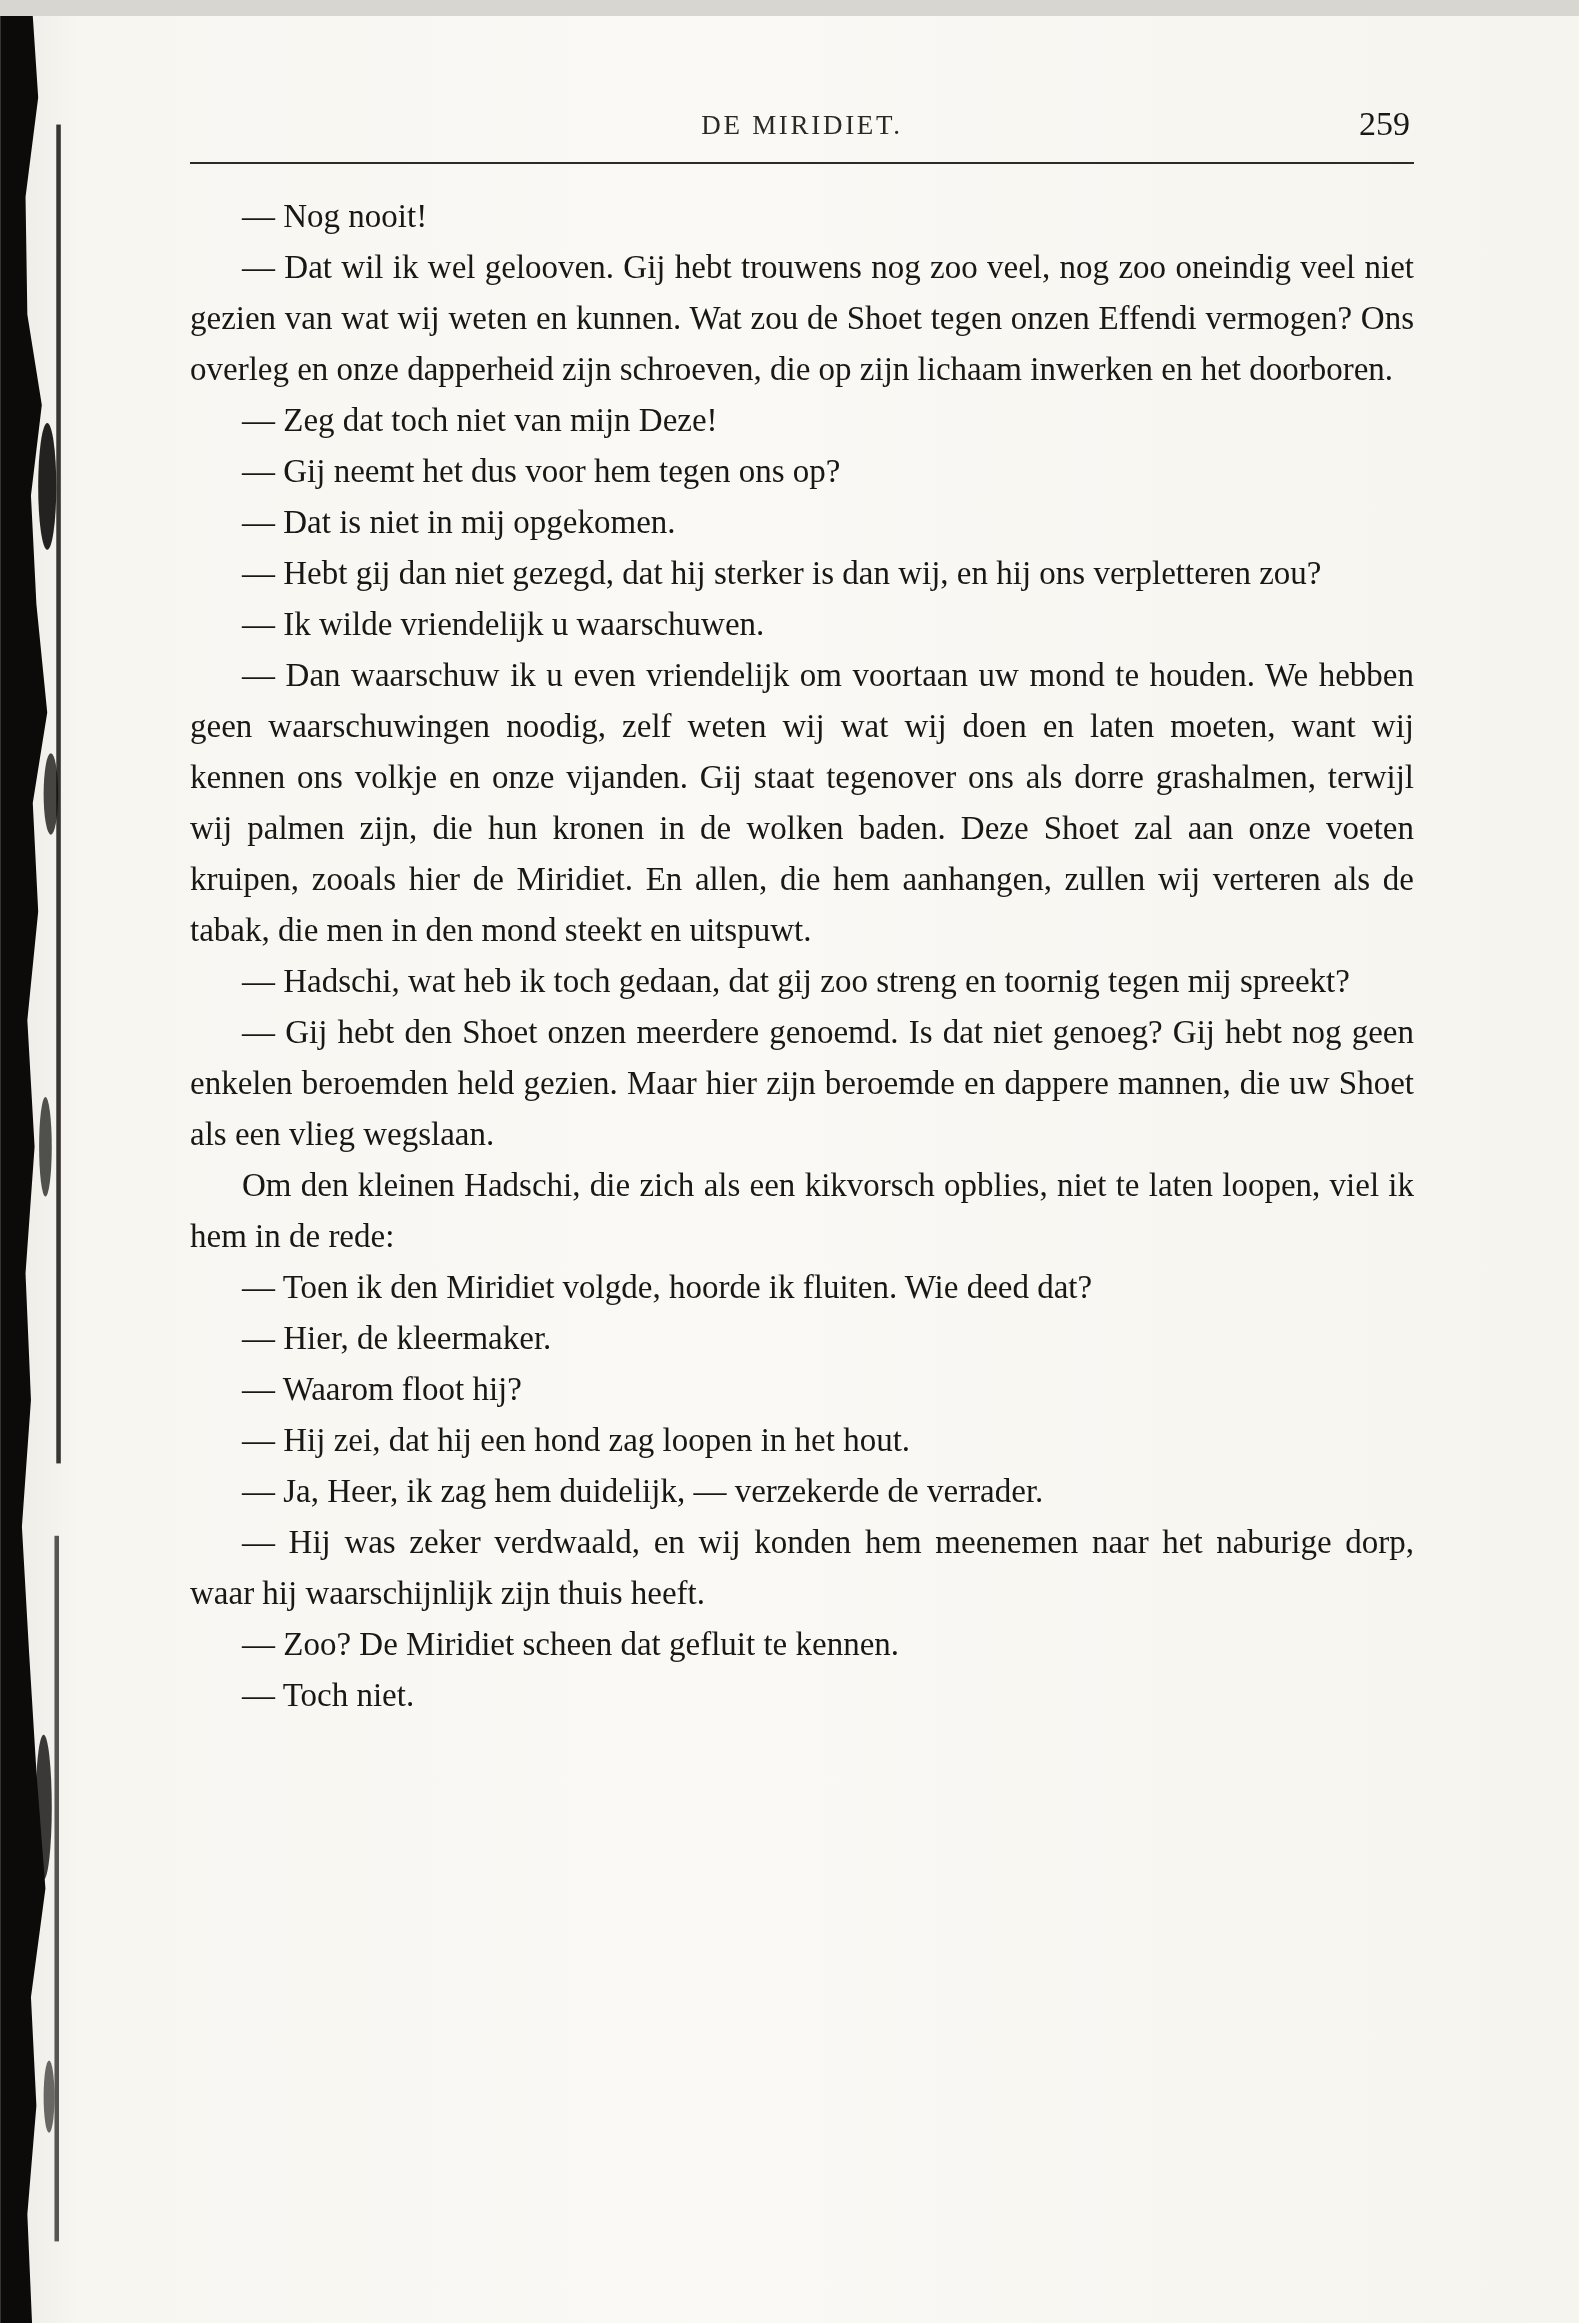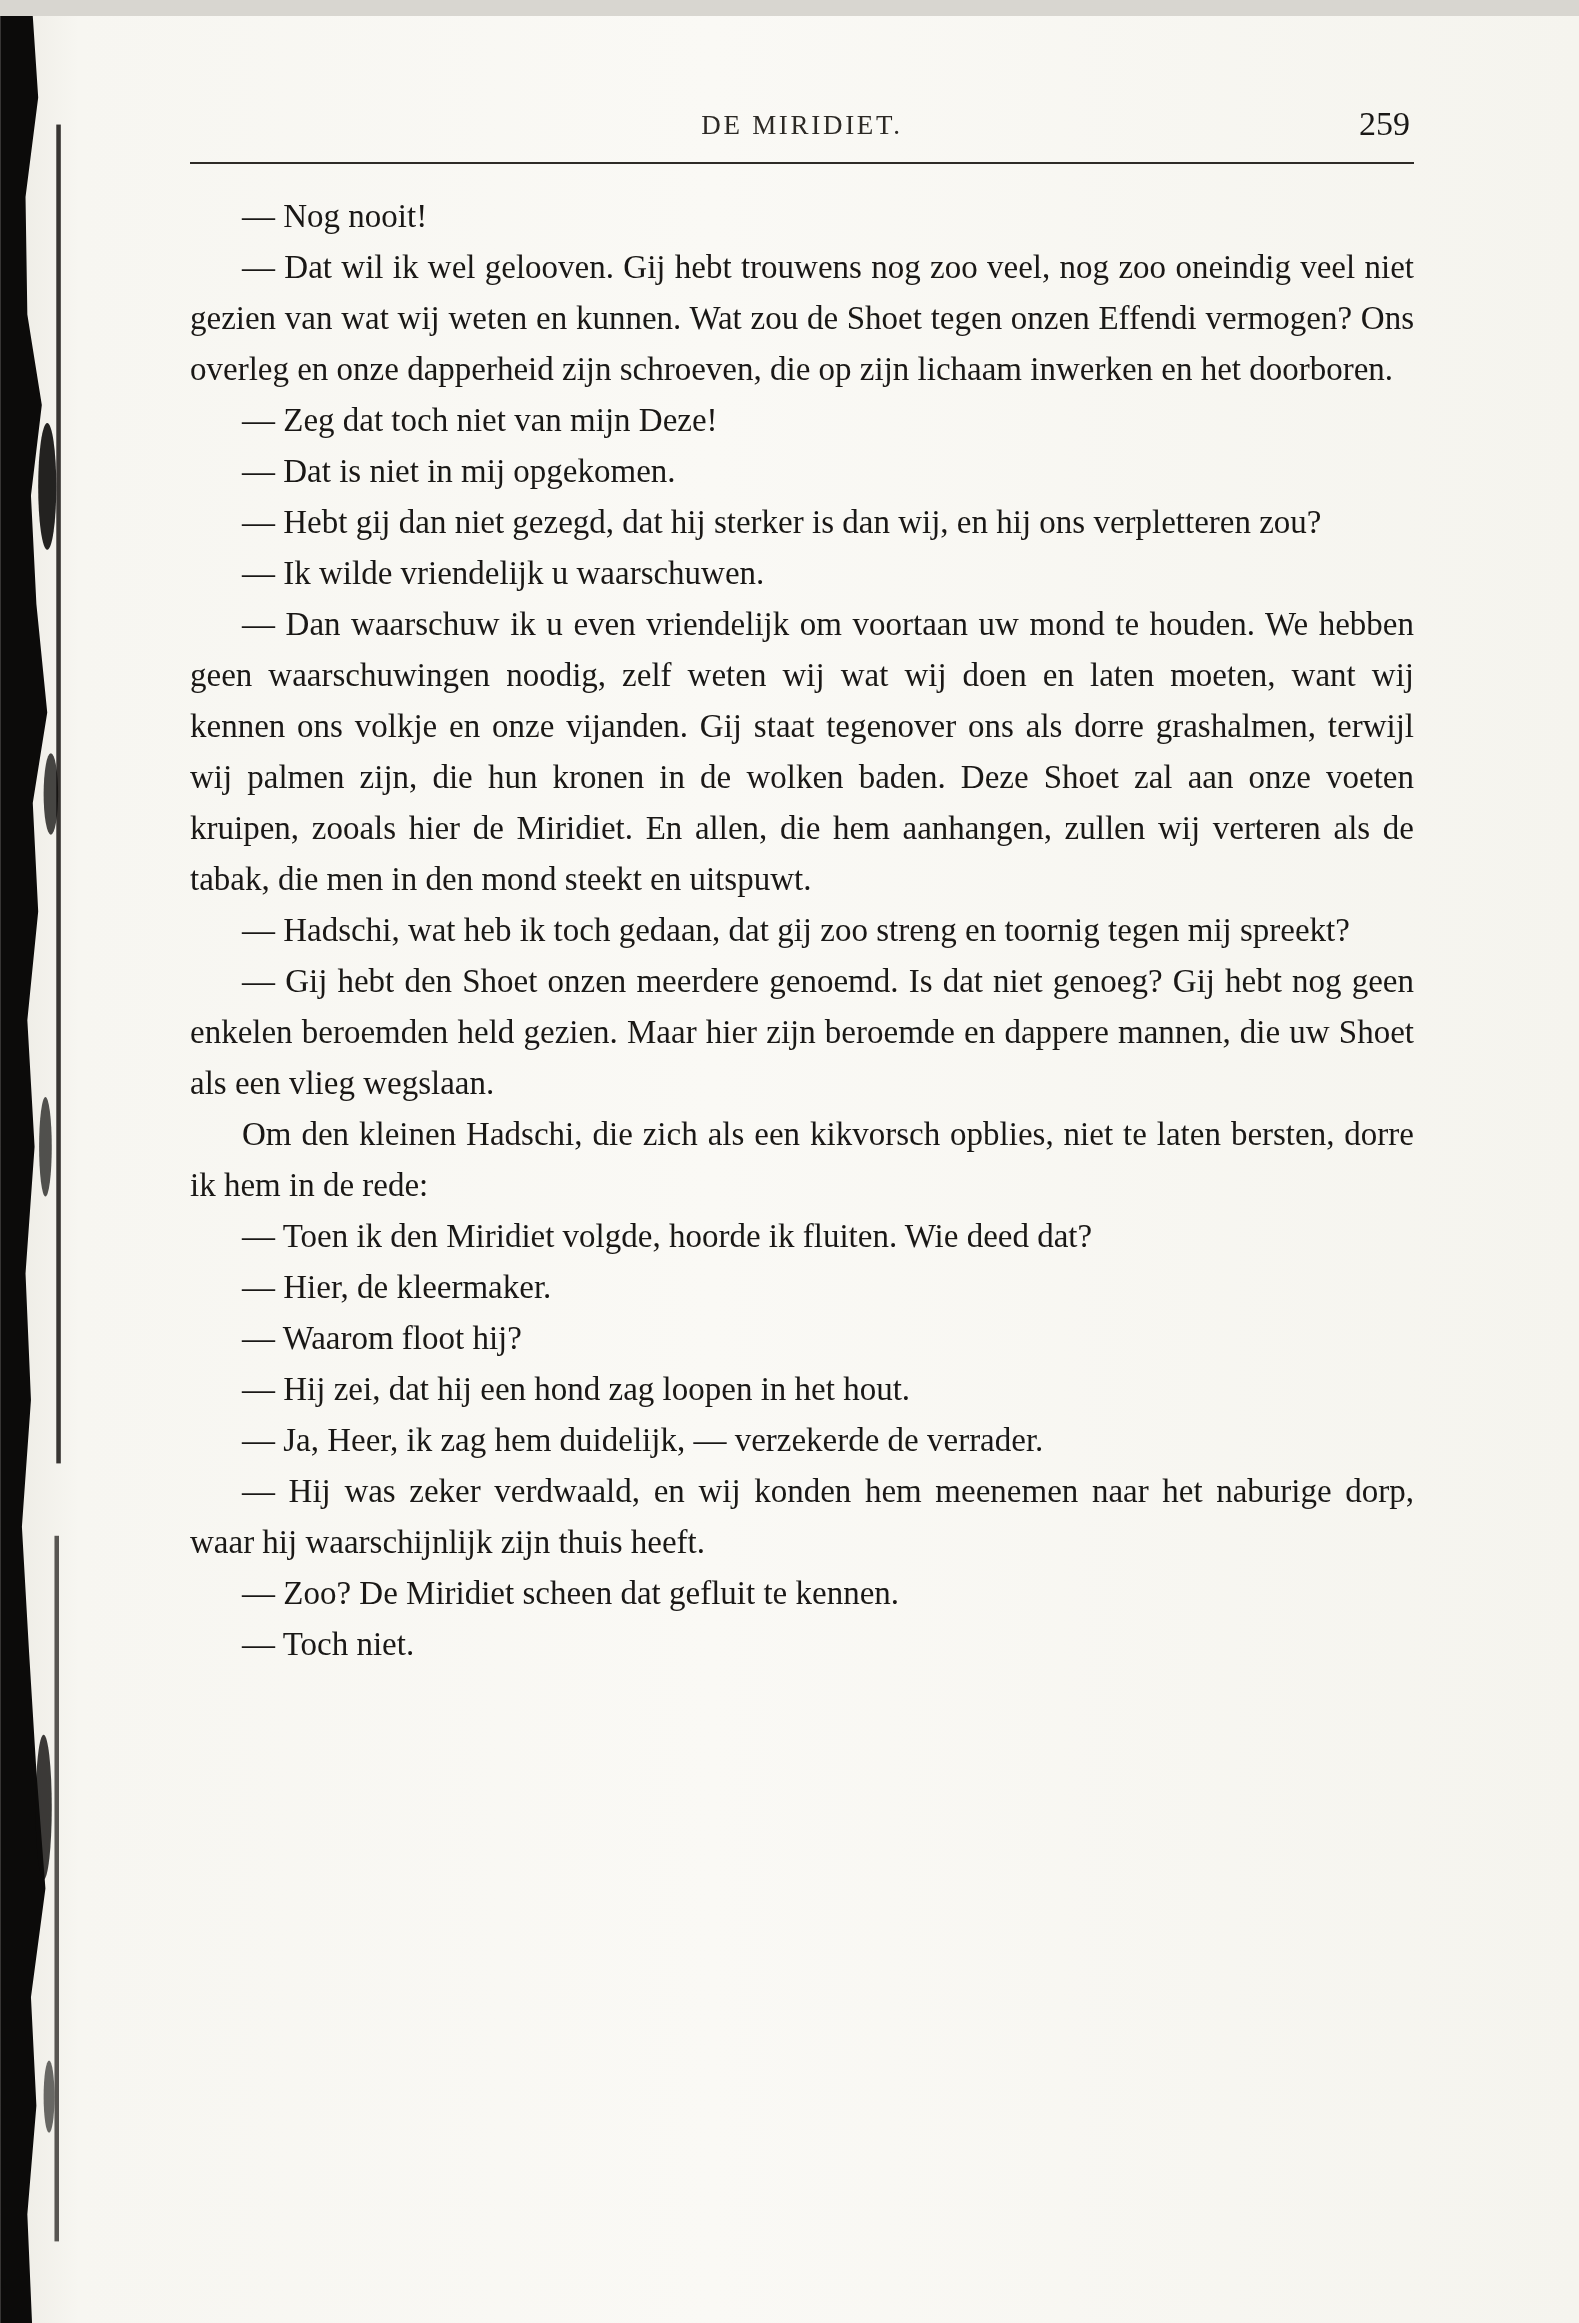--- a/index.html
+++ b/index.html
@@ -90,27 +90,28 @@
       <div class="running-title">DE MIRIDIET.</div>
       <div class="page-number">259</div>
     </div>
 
     <div class="header-rule"></div>
 
     <div class="body-text">
       <p>— Nog nooit!</p>
       <p>— Dat wil ik wel gelooven. Gij hebt trouwens nog zoo veel, nog zoo oneindig veel niet gezien van wat wij weten en kunnen. Wat zou de Shoet tegen onzen Effendi vermogen? Ons overleg en onze dapperheid zijn schroeven, die op zijn lichaam inwerken en het doorboren.</p>
       <p>— Zeg dat toch niet van mijn Deze!</p>
+      <p>— Gij neemt het dus voor hem tegen ons op?</p>
       <p>— Dat is niet in mij opgekomen.</p>
       <p>— Hebt gij dan niet gezegd, dat hij sterker is dan wij, en hij ons verpletteren zou?</p>
       <p>— Ik wilde vriendelijk u waarschuwen.</p>
       <p>— Dan waarschuw ik u even vriendelijk om voortaan uw mond te houden. We hebben geen waarschuwingen noodig, zelf weten wij wat wij doen en laten moeten, want wij kennen ons volkje en onze vijanden. Gij staat tegenover ons als dorre grashalmen, terwijl wij palmen zijn, die hun kronen in de wolken baden. Deze Shoet zal aan onze voeten kruipen, zooals hier de Miridiet. En allen, die hem aanhangen, zullen wij verteren als de tabak, die men in den mond steekt en uitspuwt.</p>
       <p>— Hadschi, wat heb ik toch gedaan, dat gij zoo streng en toornig tegen mij spreekt?</p>
       <p>— Gij hebt den Shoet onzen meerdere genoemd. Is dat niet genoeg? Gij hebt nog geen enkelen beroemden held gezien. Maar hier zijn beroemde en dappere mannen, die uw Shoet als een vlieg wegslaan.</p>
-      <p>Om den kleinen Hadschi, die zich als een kikvorsch opblies, niet te laten bersten, dorre ik hem in de rede:</p>
+      <p>Om den kleinen Hadschi, die zich als een kikvorsch opblies, niet te laten loopen, viel ik hem in de rede:</p>
       <p>— Toen ik den Miridiet volgde, hoorde ik fluiten. Wie deed dat?</p>
       <p>— Hier, de kleermaker.</p>
       <p>— Waarom floot hij?</p>
       <p>— Hij zei, dat hij een hond zag loopen in het hout.</p>
       <p>— Ja, Heer, ik zag hem duidelijk, — verzekerde de verrader.</p>
       <p>— Hij was zeker verdwaald, en wij konden hem meenemen naar het naburige dorp, waar hij waarschijnlijk zijn thuis heeft.</p>
       <p>— Zoo? De Miridiet scheen dat gefluit te kennen.</p>
       <p>— Toch niet.</p>
     </div>
 

